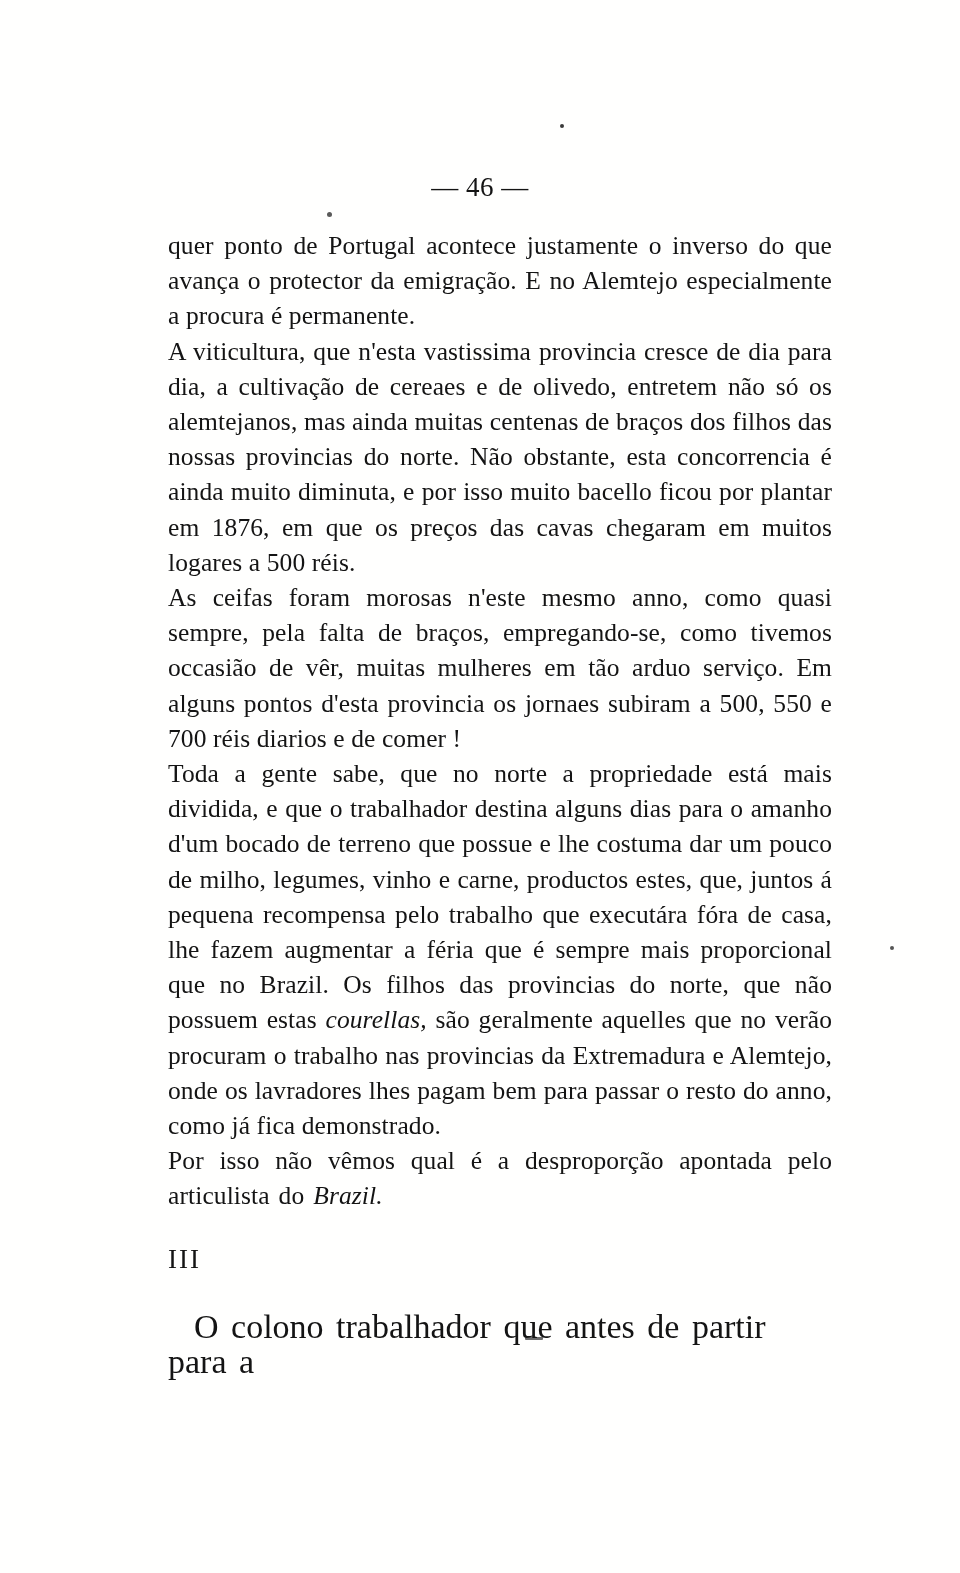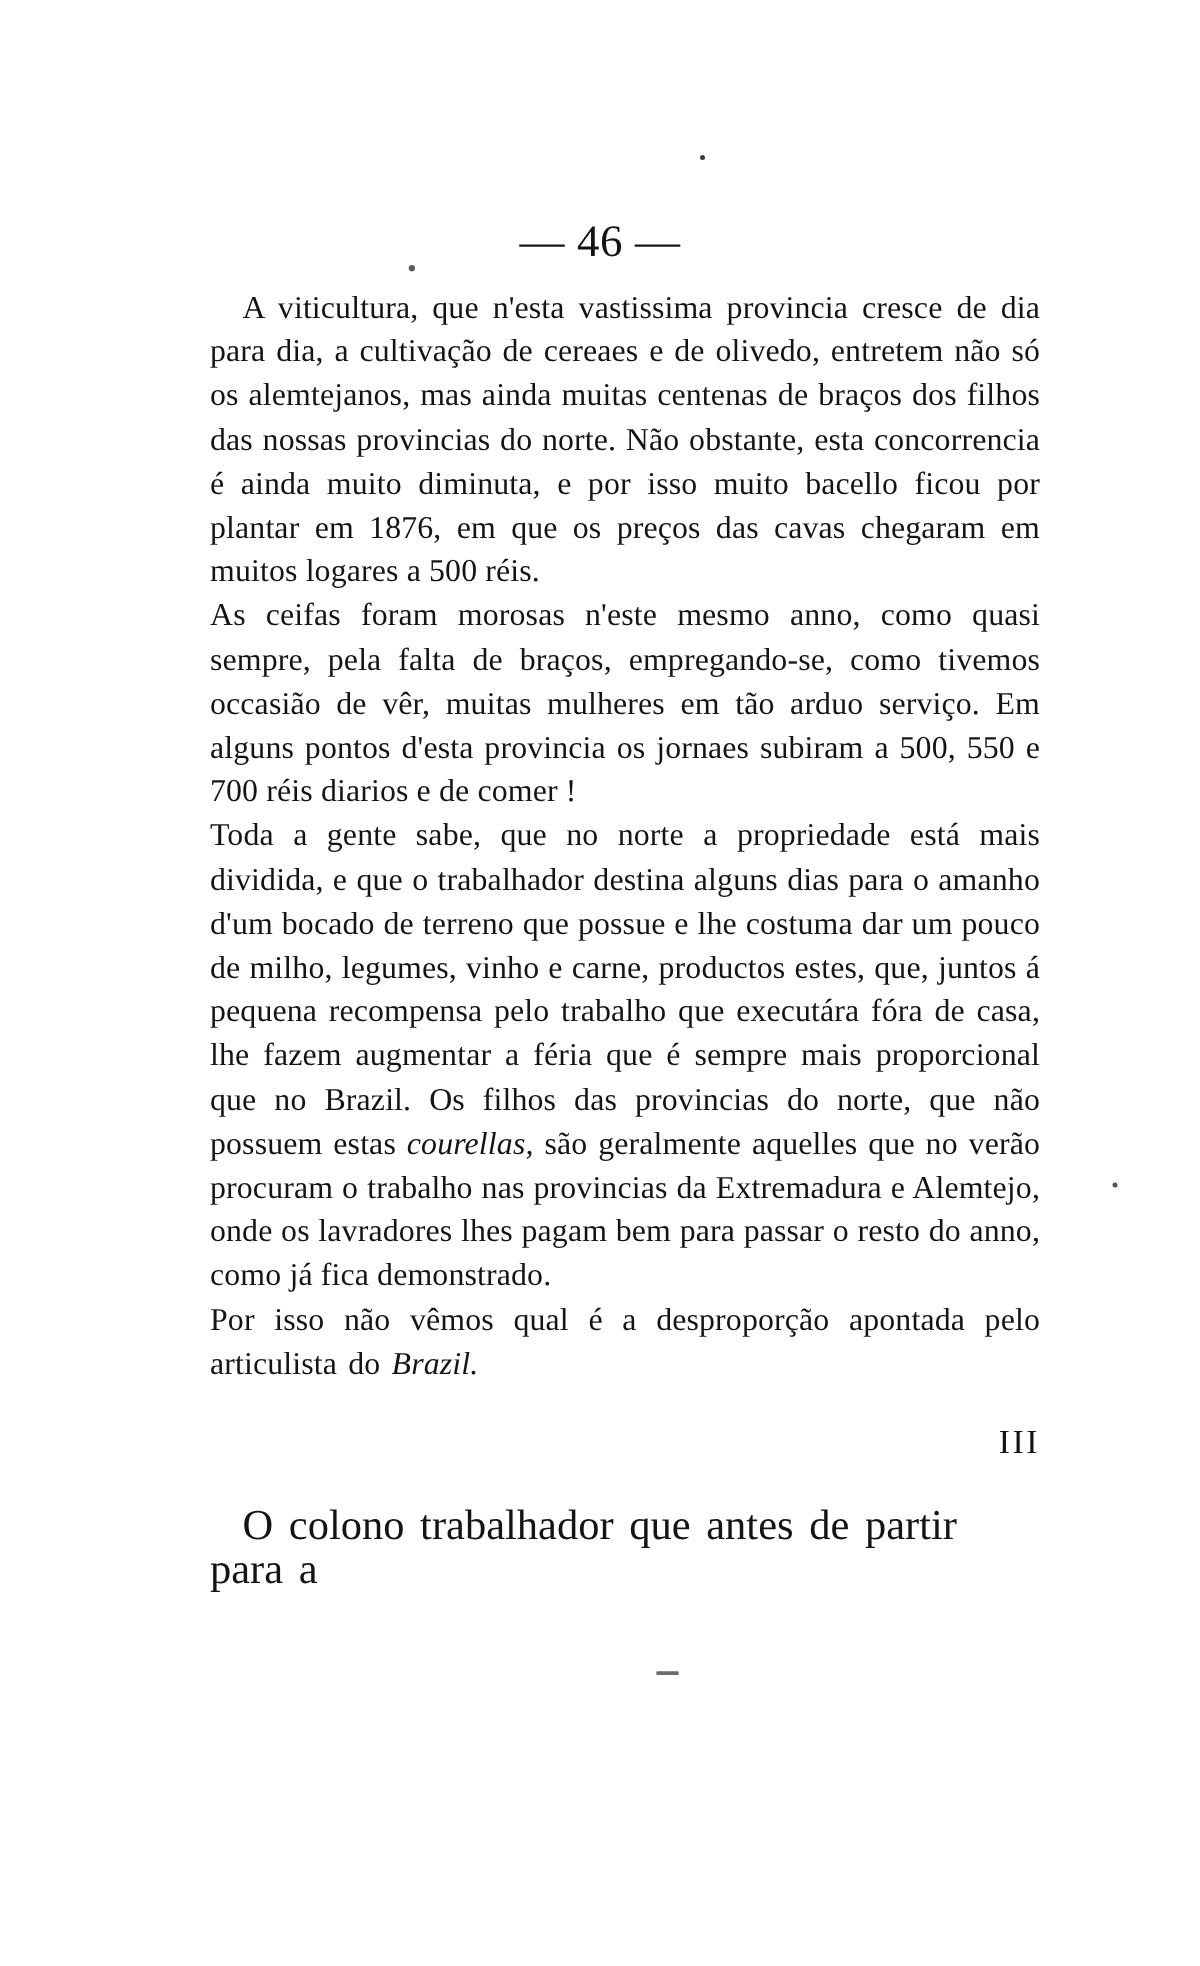--- a/index.html
+++ b/index.html
@@ -31,21 +31,21 @@
   .speck-b { left: 327px; top: 212px; width: 5px; height: 5px; background: #5a5a5a; }
   .speck-c { left: 890px; top: 946px; width: 4px; height: 4px; background: #555; }
   .speck-d { left: 525px; top: 1337px; width: 18px; height: 3px; border-radius: 1px; background: #6b6b6b; }
 
   .folio {
     position: absolute;
     top: 172px;
     left: 0;
     width: 960px;
     text-align: center;
-    font-size: 36px;
+    font-size: 27px;
     letter-spacing: 0.5px;
   }
 
   .body-block {
     position: absolute;
     left: 168px;
     top: 228px;
     width: 664px;
   }
 
@@ -58,21 +58,21 @@
     letter-spacing: 0.1px;
   }
   p.para + p.para {
     text-indent: 0;
   }
   p.indent {
     text-indent: 26px;
   }
   .sec-num {
     margin: 30px 0 0 0;
-    text-align: right;
+    text-align: left;
     font-size: 27px;
     letter-spacing: 2px;
   }
   .last-line {
     margin: 34px 0 0 0;
     font-size: 34px;
     line-height: 35.2px;
     text-indent: 26px;
     word-spacing: 4px;
   }
@@ -86,20 +86,21 @@
 
   <div class="speck speck-a"></div>
   <div class="speck speck-b"></div>
   <div class="speck speck-c"></div>
   <div class="speck speck-d"></div>
 
   <div class="folio">— 46 —</div>
 
   <div class="body-block">
 
+    <p class="para">quer ponto de Portugal acontece justamente o inverso do que avança o protector da emigração. E no Alemtejo especialmente a procura é permanente.</p>
 
     <p class="para indent">A viticultura, que n'esta vastissima provincia cresce de dia para dia, a cultivação de cereaes e de olivedo, entretem não só os alemtejanos, mas ainda muitas centenas de braços dos filhos das nossas provincias do norte. Não obstante, esta concorrencia é ainda muito diminuta, e por isso muito bacello ficou por plantar em 1876, em que os preços das cavas chegaram em muitos logares a 500 réis.</p>
 
     <p class="para indent">As ceifas foram morosas n'este mesmo anno, como quasi sempre, pela falta de braços, empregando-se, como tivemos occasião de vêr, muitas mulheres em tão arduo serviço. Em alguns pontos d'esta provincia os jornaes subiram a 500, 550 e 700 réis diarios e de comer !</p>
 
     <p class="para indent"><span>Toda a gente sabe, que no norte a propriedade está mais dividida, e que o trabalhador destina alguns dias para o amanho d'um bocado de terreno que possue e lhe costuma dar um pouco de milho, legumes, vinho e carne, productos estes, que, juntos á pequena recompensa pelo trabalho que executára fóra de casa, lhe fazem augmentar a féria que é sempre mais proporcional que no Brazil. Os filhos das provincias do norte, que não possuem estas </span><i>courellas,</i><span> são geralmente aquelles que no verão procuram o trabalho nas provincias da Extremadura e Alemtejo, onde os lavradores lhes pagam bem para passar o resto do anno, como já fica demonstrado.</span></p>
 
     <p class="para indent wide"><span>Por isso não vêmos qual é a desproporção apontada pelo articulista do </span><i>Brazil.</i><span></span></p>
 
     <p class="sec-num">III</p>

